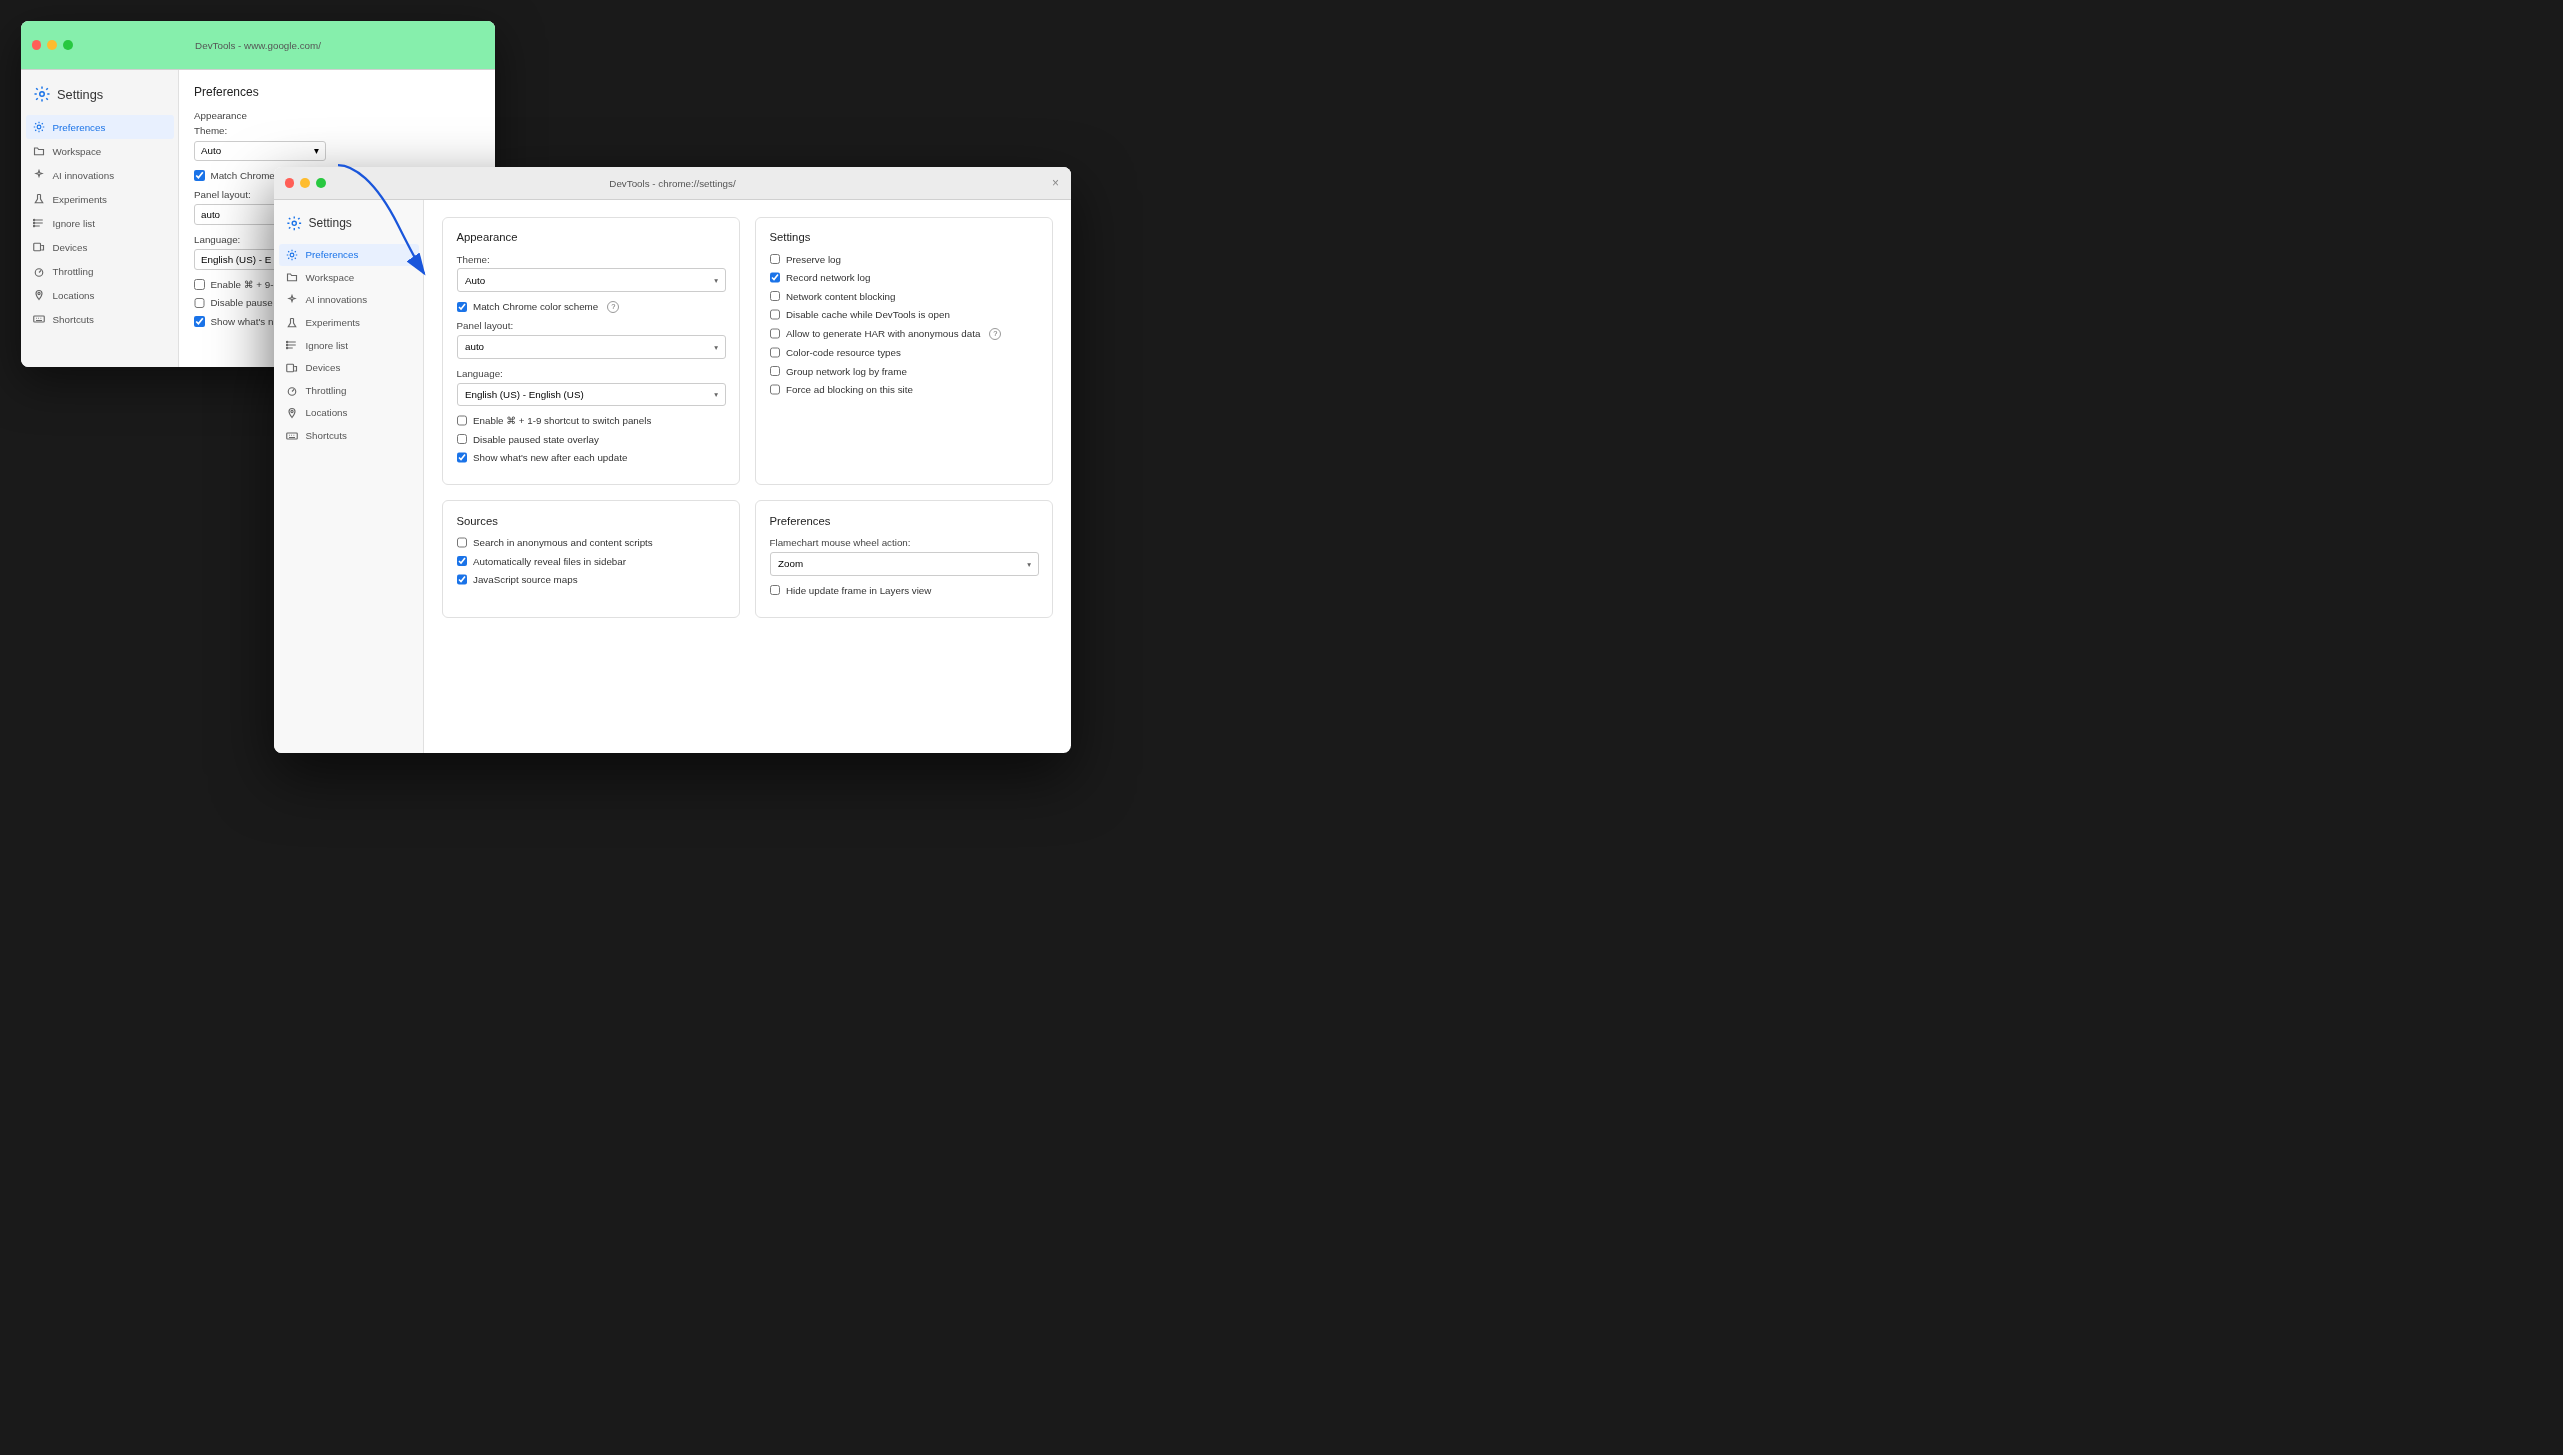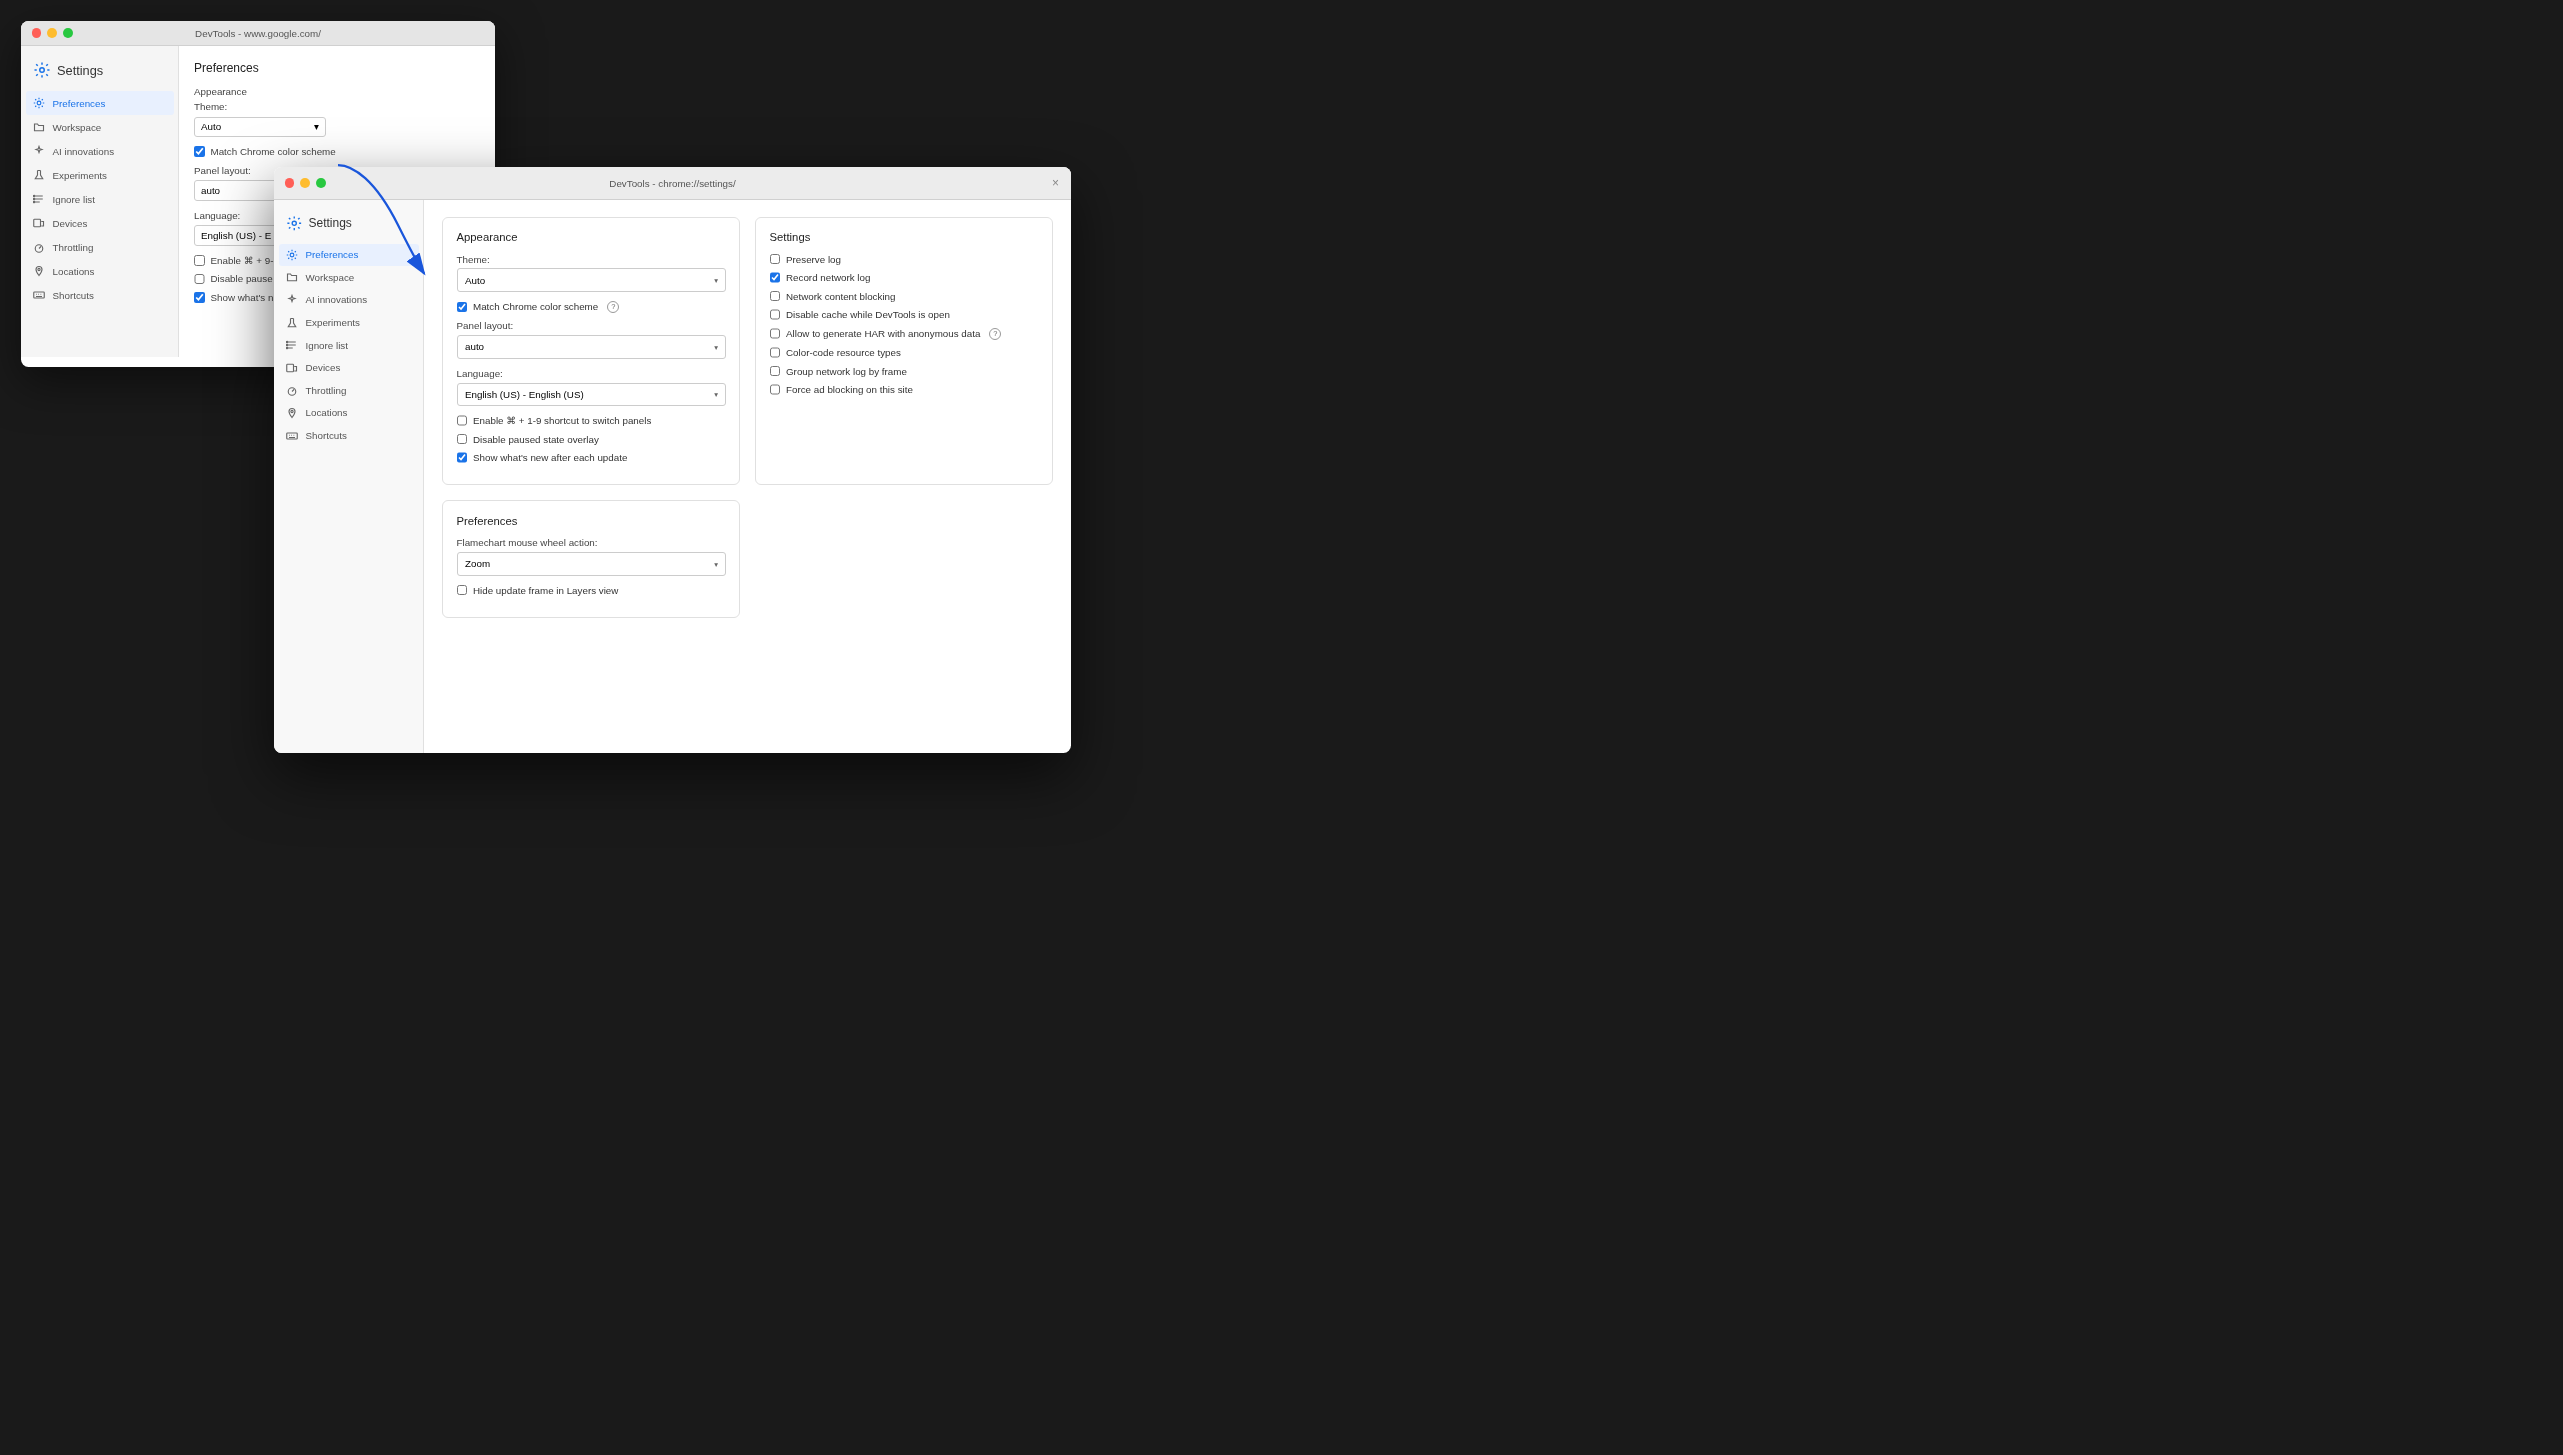--- a/index.html
+++ b/index.html
@@ -18,22 +18,22 @@
       top: 21px;
       left: 21px;
       width: 474px;
       height: 346px;
       background: #fff;
       border-radius: 7.5px;
       box-shadow: 0 15px 45px rgba(0,0,0,0.5);
       overflow: hidden;
     }
     .window-titlebar {
-      background: #e5e5e5;
-      height: 25px;
+      background: #86efac;
+      height: 49px;
       display: flex;
       align-items: center;
       padding: 0 10.5px;
       border-bottom: 0.8px solid #d0d0d0;
       position: relative;
     }
     .traffic-lights {
       display: flex;
       gap: 6px;
       align-items: center;
@@ -591,20 +591,35 @@
         <div class="checkbox-row">
           <input type="checkbox" class="cb" style="">
           <span>Group network log by frame</span>
         </div>
         <div class="checkbox-row">
           <input type="checkbox" class="cb" style="">
           <span>Force ad blocking on this site</span>
         </div>
       </div>
 
+      <div class="settings-card">
+        <div class="card-section-title">Sources</div>
+        <div class="checkbox-row">
+          <input type="checkbox" class="cb" style="">
+          <span>Search in anonymous and content scripts</span>
+        </div>
+        <div class="checkbox-row">
+          <input type="checkbox" class="cb" checked="" style="">
+          <span>Automatically reveal files in sidebar</span>
+        </div>
+        <div class="checkbox-row">
+          <input type="checkbox" class="cb" checked="" style="">
+          <span>JavaScript source maps</span>
+        </div>
+      </div>
 
       <div class="settings-card">
         <div class="card-section-title">Preferences</div>
         <div class="field-label">Flamechart mouse wheel action:</div>
         <div class="select-wrapper">
           <select class="select-box">
             <option>Zoom</option>
           </select>
           <span class="select-arrow">▾</span>
         </div>

